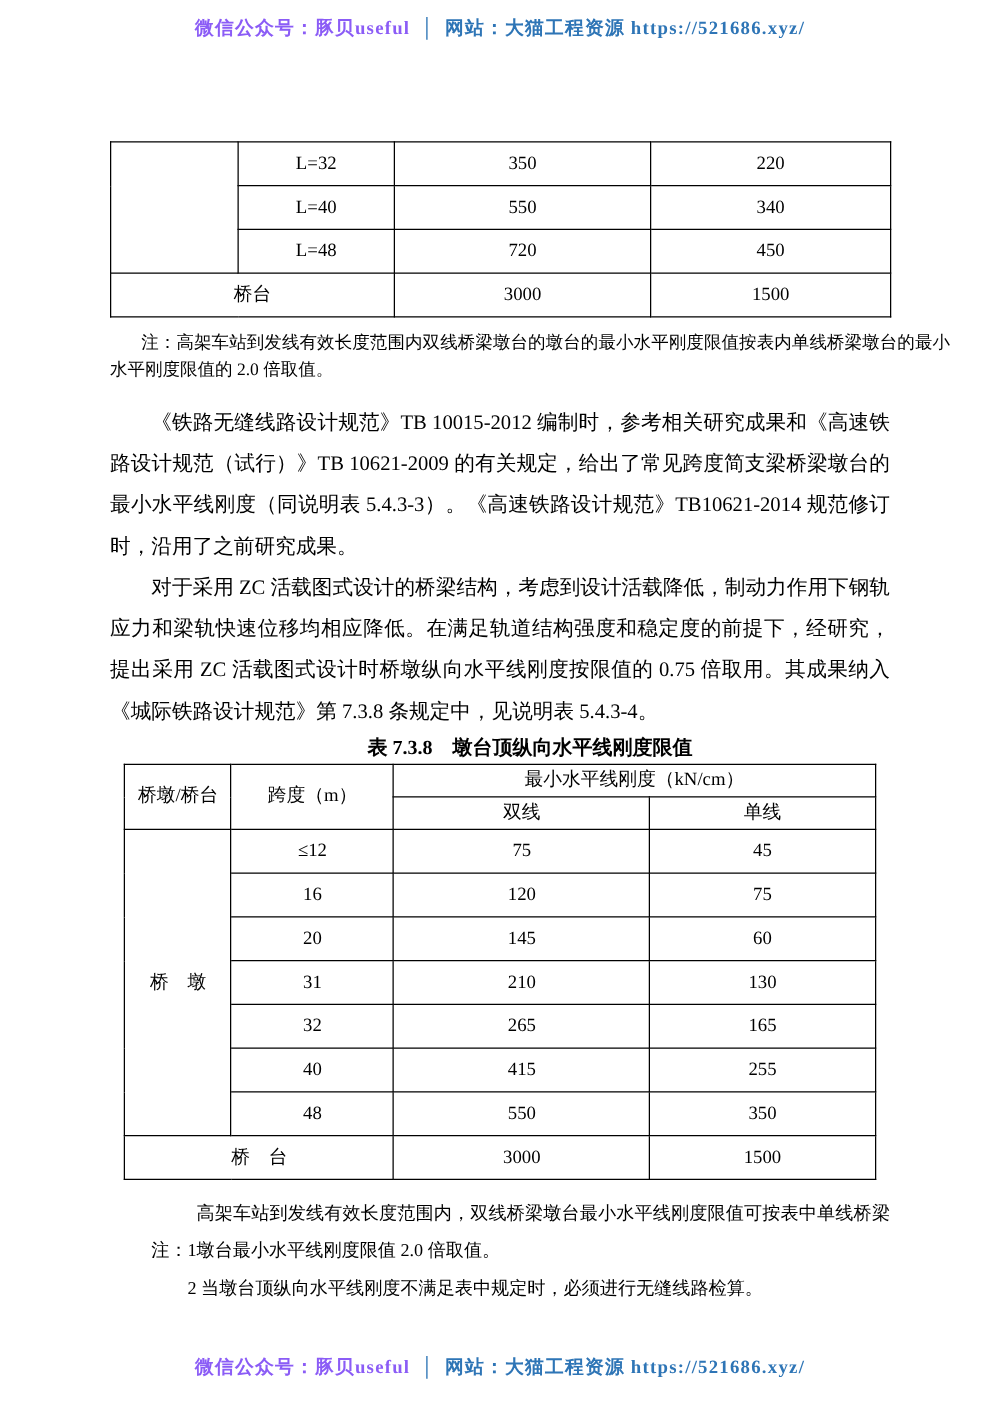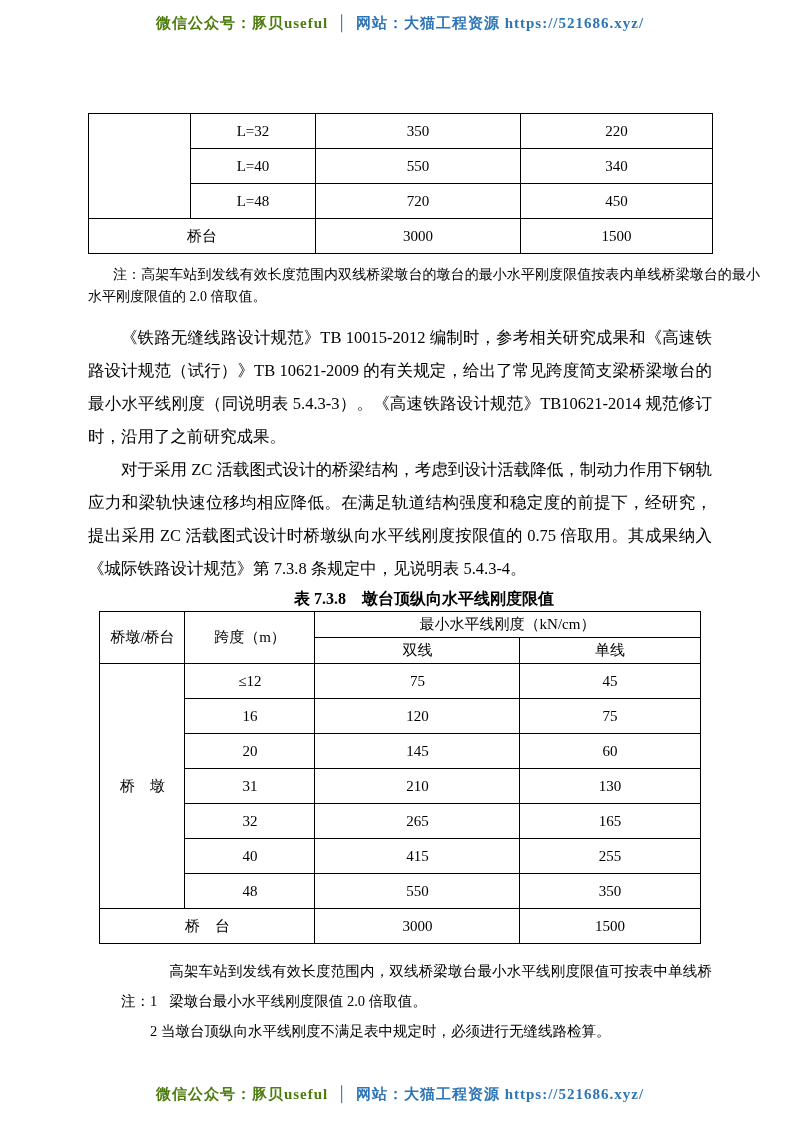--- a/index.html
+++ b/index.html
@@ -5,21 +5,21 @@
   html,body{margin:0;padding:0;}
   body{width:800px;height:1131px;background:#ffffff;color:#000;
        font-family:"Liberation Serif","DejaVu Serif",serif;}
   .page{position:relative;width:800px;height:1131px;background:#fff;overflow:hidden;}
 
   
   .banner{width:100%;text-align:center;font-weight:bold;font-size:15px;line-height:20px;
           letter-spacing:1px;font-family:"Liberation Serif","DejaVu Serif",serif;}
   .banner-top{padding-top:13px;}
   .banner-bottom{position:absolute;top:1084px;left:0;}
-  .red{color:#4d7c0f;}
+  .red{color:#8b5cf6;}
   .blue{color:#2e75b6;}
   .sep{margin:0 8px;}
 
   
   table.tbl{border-collapse:collapse;table-layout:fixed;}
   .tbl td{border:1px solid #000;text-align:center;vertical-align:middle;
           font-size:15px;padding:0;line-height:1.25;}
   .top-tbl{margin:80px 0 0 88px;width:624px;}
   .top-tbl td{height:34px;}
 
@@ -32,21 +32,21 @@
               text-indent:25px;text-align:justify;}
   .para{margin:13px 88px 0 88px;font-size:16.5px;line-height:33px;
         text-indent:33px;text-align:justify;}
   .para2{margin-top:0;}
   .tbl-title{margin-top:2px;text-align:center;font-weight:bold;font-size:16px;line-height:24px;padding-left:48px;}
 
   
   .notes{margin:12px 88px 0 121px;font-size:14.5px;line-height:30px;}
   .note-row{display:flex;align-items:flex-end;}
   .note-prefix{flex:0 0 auto;white-space:pre;}
-  .note-body{margin-left:12px;text-align:justify;}
+  .note-body{margin-left:0;text-align:justify;}
   .note-2{padding-left:29px;}
 
   .page-number{position:absolute;top:1046px;left:0;width:100%;text-align:center;font-size:17px;}
 </style>
 </head>
 <body>
 
 <div class="page">
 
   <div class="banner banner-top">

